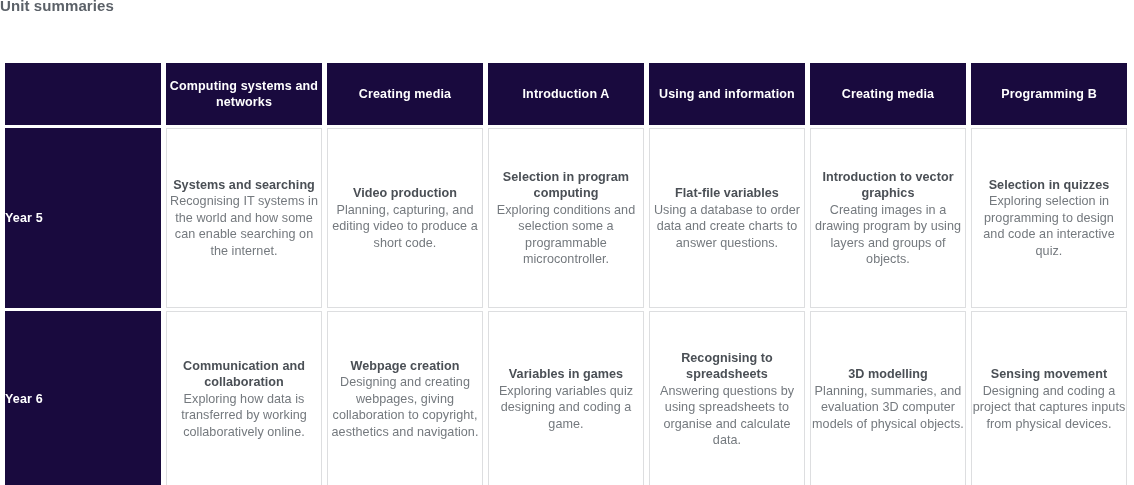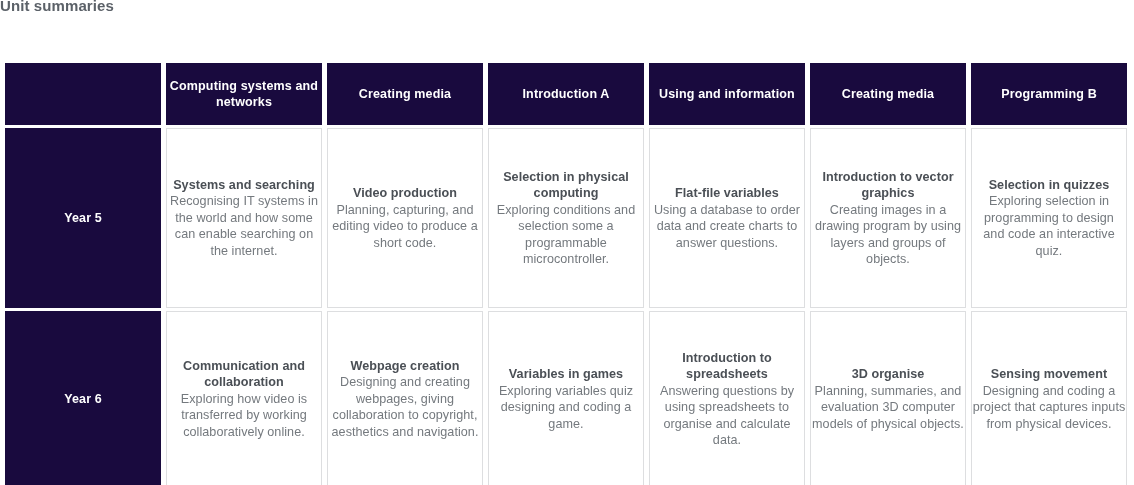--- a/index.html
+++ b/index.html
@@ -70,21 +70,21 @@
     letter-spacing: 0.15px;
   }
   .hdr.blank { }
 
   
   .year-cell {
     background: #190a3e;
     color: #ffffff;
     font-size: 12.5px;
     font-weight: bold;
-    text-align: center;
+    text-align: left;
     vertical-align: top;
     padding-top: 12px;
     letter-spacing: 0.15px;
     box-sizing: border-box;
   }
 
   
   .unit-cell {
     background: #ffffff;
     border: 1px solid #dddee0;
@@ -152,21 +152,21 @@
           <span class="unit-title">Systems and searching</span>
           <span class="unit-desc">Recognising IT systems in the world and how some can enable searching on the internet.</span>
         </td>
 
         <td class="unit-cell">
           <span class="unit-title">Video production</span>
           <span class="unit-desc">Planning, capturing, and editing video to produce a short code.</span>
         </td>
 
         <td class="unit-cell">
-          <span class="unit-title">Selection in physical computing</span>
+          <span class="unit-title">Selection in program computing</span>
           <span class="unit-desc">Exploring conditions and selection some a programmable microcontroller.</span>
         </td>
 
         <td class="unit-cell">
           <span class="unit-title">Flat-file variables</span>
           <span class="unit-desc">Using a database to order data and create charts to answer questions.</span>
         </td>
 
         <td class="unit-cell">
           <span class="unit-title">Introduction to vector graphics</span>
@@ -177,40 +177,40 @@
           <span class="unit-title">Selection in quizzes</span>
           <span class="unit-desc">Exploring selection in programming to design and code an interactive quiz.</span>
         </td>
       </tr>
 
       <tr class="row-y6">
         <td class="year-cell">Year 6</td>
 
         <td class="unit-cell">
           <span class="unit-title">Communication and collaboration</span>
-          <span class="unit-desc">Exploring how video is transferred by working collaboratively online.</span>
+          <span class="unit-desc">Exploring how data is transferred by working collaboratively online.</span>
         </td>
 
         <td class="unit-cell">
           <span class="unit-title">Webpage creation</span>
           <span class="unit-desc">Designing and creating webpages, giving collaboration to copyright, aesthetics and navigation.</span>
         </td>
 
         <td class="unit-cell">
           <span class="unit-title">Variables in games</span>
           <span class="unit-desc">Exploring variables quiz designing and coding a game.</span>
         </td>
 
         <td class="unit-cell">
-          <span class="unit-title">Introduction to spreadsheets</span>
+          <span class="unit-title">Recognising to spreadsheets</span>
           <span class="unit-desc">Answering questions by using spreadsheets to organise and calculate data.</span>
         </td>
 
         <td class="unit-cell">
-          <span class="unit-title">3D organise</span>
+          <span class="unit-title">3D modelling</span>
           <span class="unit-desc">Planning, summaries, and evaluation 3D computer models of physical objects.</span>
         </td>
 
         <td class="unit-cell">
           <span class="unit-title">Sensing movement</span>
           <span class="unit-desc">Designing and coding a project that captures inputs from physical devices.</span>
         </td>
       </tr>
 
     </tbody>

